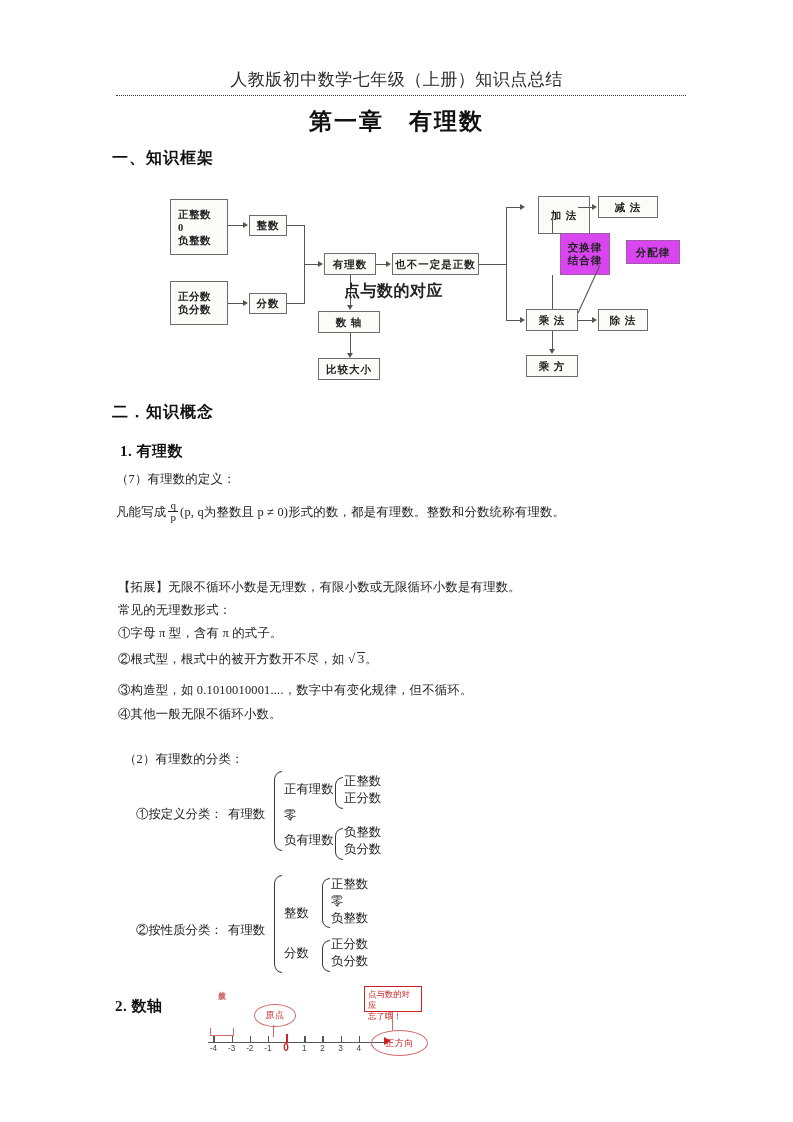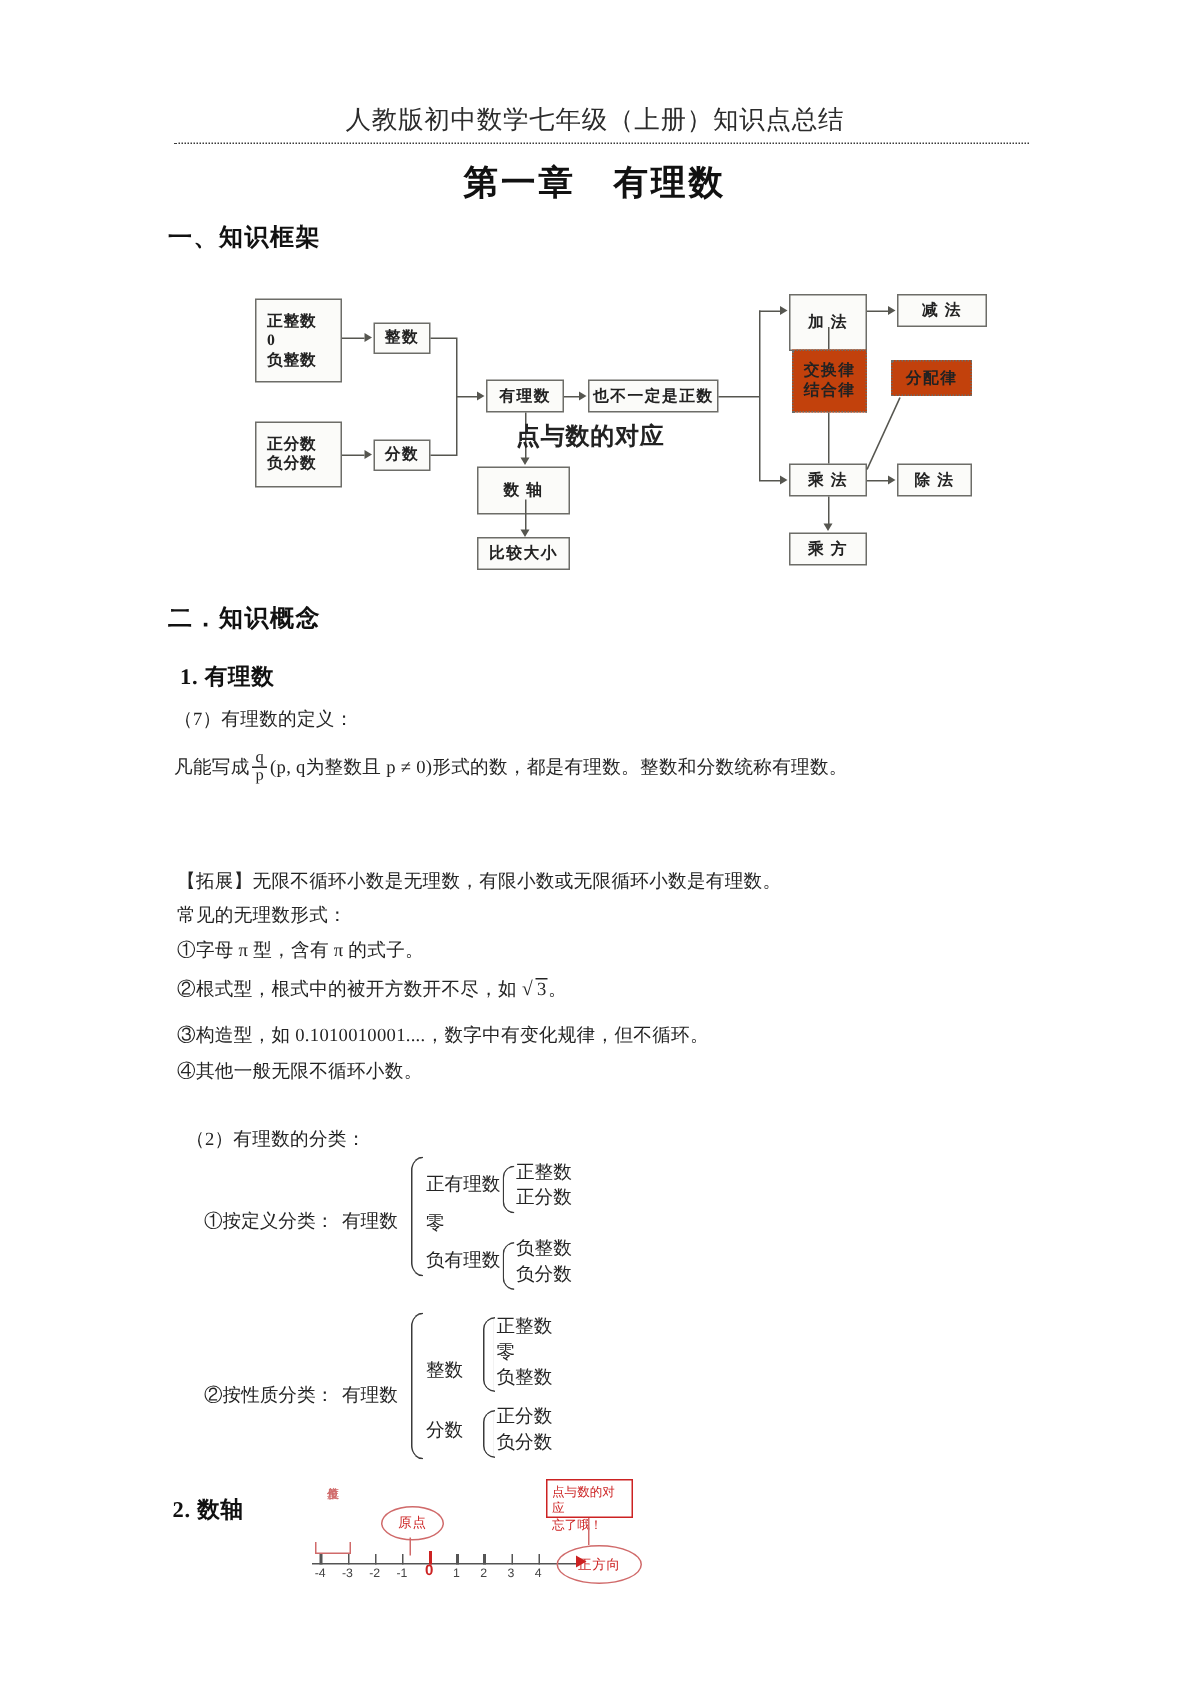--- a/index.html
+++ b/index.html
@@ -50,21 +50,21 @@
   
   #flowchart{position:absolute;left:160px;top:185px;width:490px;height:200px;}
   .fbox{
     position:absolute;box-sizing:border-box;
     border:1.1px solid #6d6d68;background:#fbfbf9;
     font-size:10.5px;font-weight:bold;color:#222;
     display:flex;flex-direction:column;align-items:center;justify-content:center;
     line-height:13px;letter-spacing:1px;
   }
   .fbox.left-align{align-items:flex-start;padding-left:7px;letter-spacing:.5px;}
-  .fbox.dotted{border:1.4px dotted #6d6d68;background:#c2410c;}
+  .fbox.dotted{border:1.4px dotted #6d6d68;background:#d946ef;margin-left:32px;}
   .fline{position:absolute;background:#565650;}
   .fline.h{height:1.1px;}
   .fline.v{width:1.1px;}
   .farrow{position:absolute;width:0;height:0;}
   .farrow.right{border-left:5px solid #565650;border-top:3.2px solid transparent;border-bottom:3.2px solid transparent;}
   .farrow.down{border-top:5px solid #565650;border-left:3.2px solid transparent;border-right:3.2px solid transparent;}
   .flabel{position:absolute;font-size:16px;font-weight:bold;color:#222;letter-spacing:.5px;white-space:nowrap;}
   .cls-label{position:absolute;font-size:12.4px;color:#242424;white-space:nowrap;}
   .brace{
     position:absolute;box-sizing:border-box;
@@ -145,31 +145,31 @@
 
     <div class="fbox" style="left:164px;top:68px;width:52px;height:22px;">有理数</div>
 
     <div class="fline h" style="left:216px;top:79px;width:10px;"></div>
     <div class="farrow right" style="left:226px;top:76px;"></div>
     <div class="fbox" style="left:232px;top:68px;width:87px;height:22px;">也不一定是正数</div>
 
     <div class="fline v" style="left:190px;top:90px;height:32px;"></div>
     <div class="farrow down" style="left:187px;top:120px;"></div>
     <div class="flabel" style="left:184px;top:96px;">点与数的对应</div>
-    <div class="fbox" style="left:158px;top:126px;width:62px;height:32px;">数  轴</div>
+    <div class="fbox" style="left:158px;top:126px;width:62px;height:22px;">数  轴</div>
     <div class="fline v" style="left:190px;top:148px;height:22px;"></div>
     <div class="farrow down" style="left:187px;top:168px;"></div>
     <div class="fbox" style="left:158px;top:173px;width:62px;height:22px;">比较大小</div>
 
     <div class="fline h" style="left:319px;top:79px;width:27px;"></div>
     <div class="fline v" style="left:346px;top:22px;height:113px;"></div>
 
     <div class="fline h" style="left:346px;top:22px;width:14px;"></div>
     <div class="farrow right" style="left:360px;top:19px;"></div>
-    <div class="fbox" style="left:366px;top:11px;width:52px;height:38px;">加  法</div>
+    <div class="fbox" style="left:378px;top:11px;width:52px;height:38px;">加  法</div>
     <div class="fline h" style="left:418px;top:22px;width:14px;"></div>
     <div class="farrow right" style="left:432px;top:19px;"></div>
     <div class="fbox" style="left:438px;top:11px;width:60px;height:22px;">减  法</div>
 
     <div class="fline h" style="left:346px;top:135px;width:14px;"></div>
     <div class="farrow right" style="left:360px;top:132px;"></div>
     <div class="fbox" style="left:366px;top:124px;width:52px;height:22px;">乘  法</div>
     <div class="fline h" style="left:418px;top:135px;width:14px;"></div>
     <div class="farrow right" style="left:432px;top:132px;"></div>
     <div class="fbox" style="left:438px;top:124px;width:50px;height:22px;">除  法</div>

